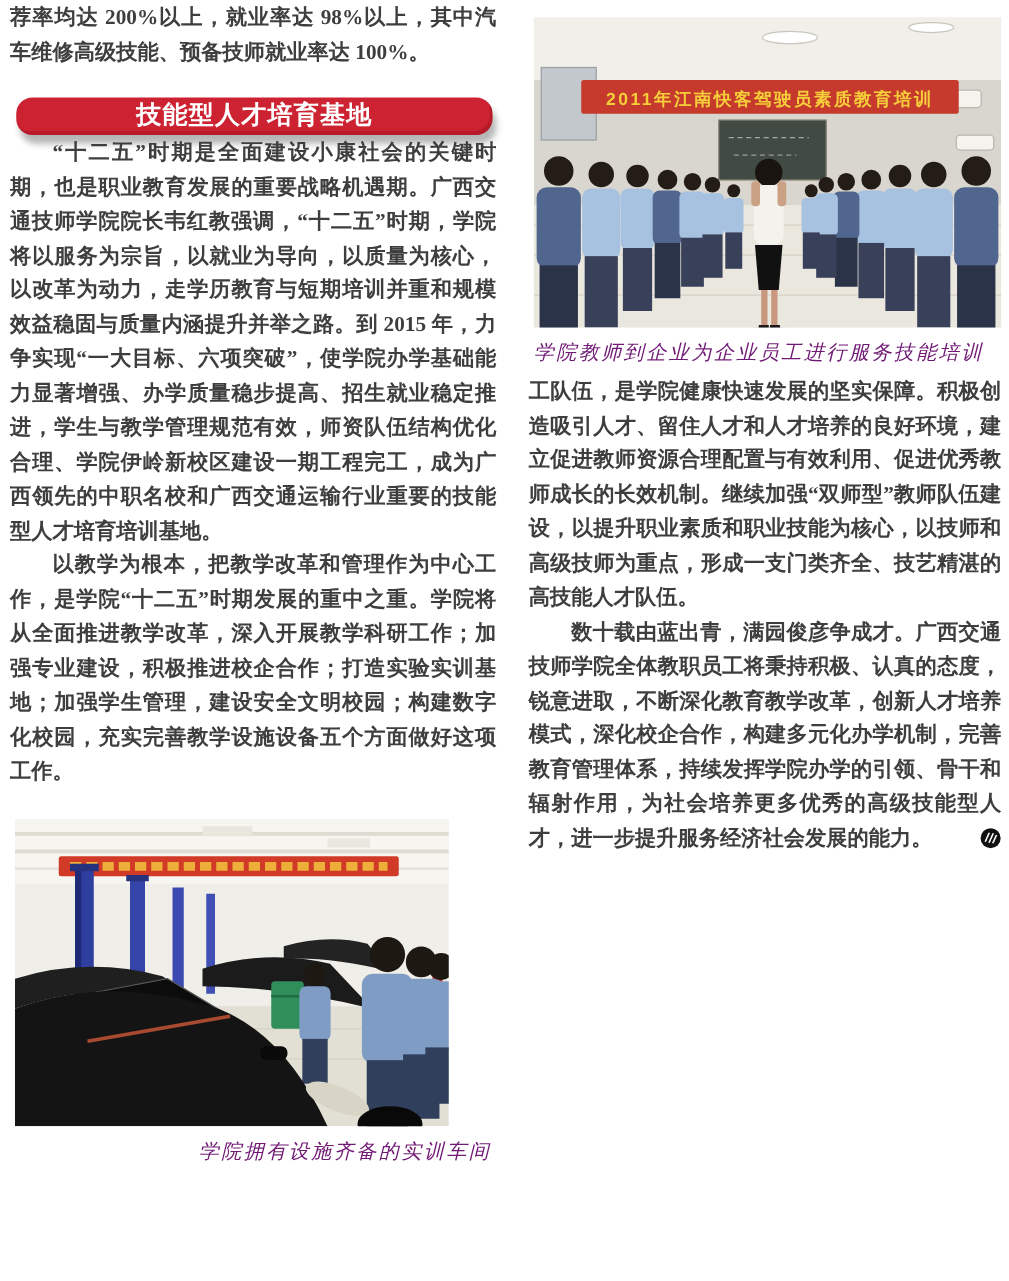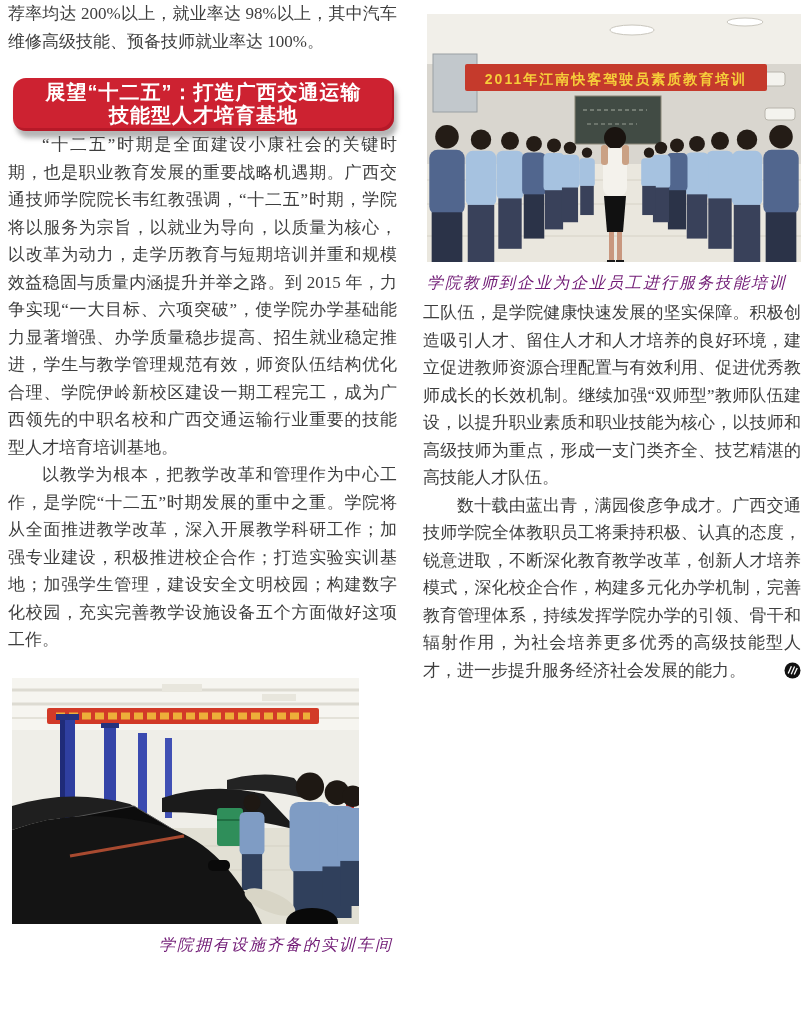--- a/index.html
+++ b/index.html
@@ -15,20 +15,21 @@
   .col { position:absolute; top:0; }
   .col-left  { left:8px;  width:389px; }
   .col-right { left:423px; width:378px; }
 
   p.body-text {
     margin:0;
     font-size:17px;
     line-height:27.5px;
     text-align:justify;
     color:#3e3e3e;
+    font-weight:bold;
   }
   .indent { text-indent:2em; }
 
   .intro-para { margin-top:8px; }
 
   .section-banner {
     margin:23px 3px 0 5px;
     background:#cd2231;
     border-radius:13px;
     color:#ffffff;
@@ -69,21 +70,20 @@
 </head>
 <body>
 
 <div class="page">
 
   <div class="col col-left">
 
     <p class="body-text intro-para">荐率均达 200%以上，就业率达 98%以上，其中汽车维修高级技能、预备技师就业率达 100%。</p>
 
     <div class="section-banner">
-      <div>展望“十二五”：打造广西交通运输</div>
       <div>技能型人才培育基地</div>
     </div>
 
     <p class="body-text indent para-1">“十二五”时期是全面建设小康社会的关键时期，也是职业教育发展的重要战略机遇期。广西交通技师学院院长韦红教强调，“十二五”时期，学院将以服务为宗旨，以就业为导向，以质量为核心，以改革为动力，走学历教育与短期培训并重和规模效益稳固与质量内涵提升并举之路。到 2015 年，力争实现“一大目标、六项突破”，使学院办学基础能力显著增强、办学质量稳步提高、招生就业稳定推进，学生与教学管理规范有效，师资队伍结构优化合理、学院伊岭新校区建设一期工程完工，成为广西领先的中职名校和广西交通运输行业重要的技能型人才培育培训基地。</p>
     <p class="body-text indent para-next">以教学为根本，把教学改革和管理作为中心工作，是学院“十二五”时期发展的重中之重。学院将从全面推进教学改革，深入开展教学科研工作；加强专业建设，积极推进校企合作；打造实验实训基地；加强学生管理，建设安全文明校园；构建数字化校园，充实完善教学设施设备五个方面做好这项工作。</p>
 
     <figure class="left-figure">
       <svg class="photo-svg" width="347" height="246" viewBox="0 0 347 246" xmlns="http://www.w3.org/2000/svg">
         <defs>
           <g id="worker">

